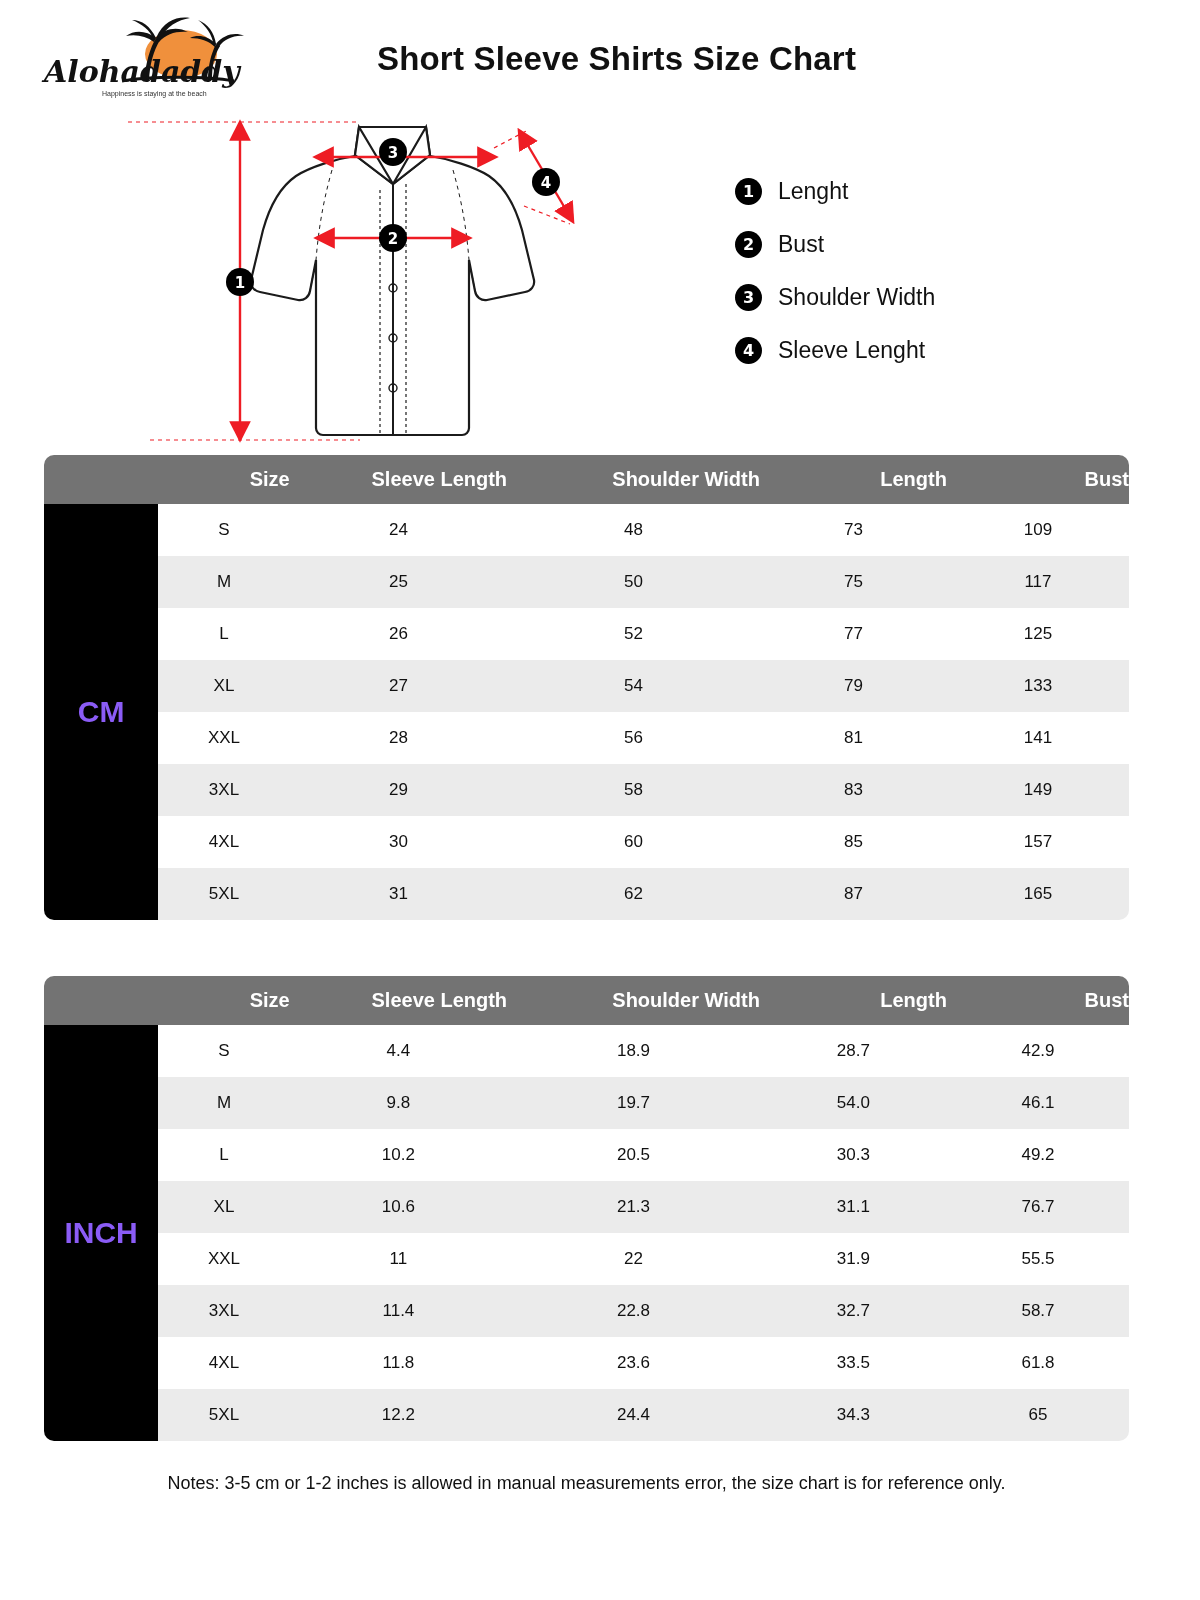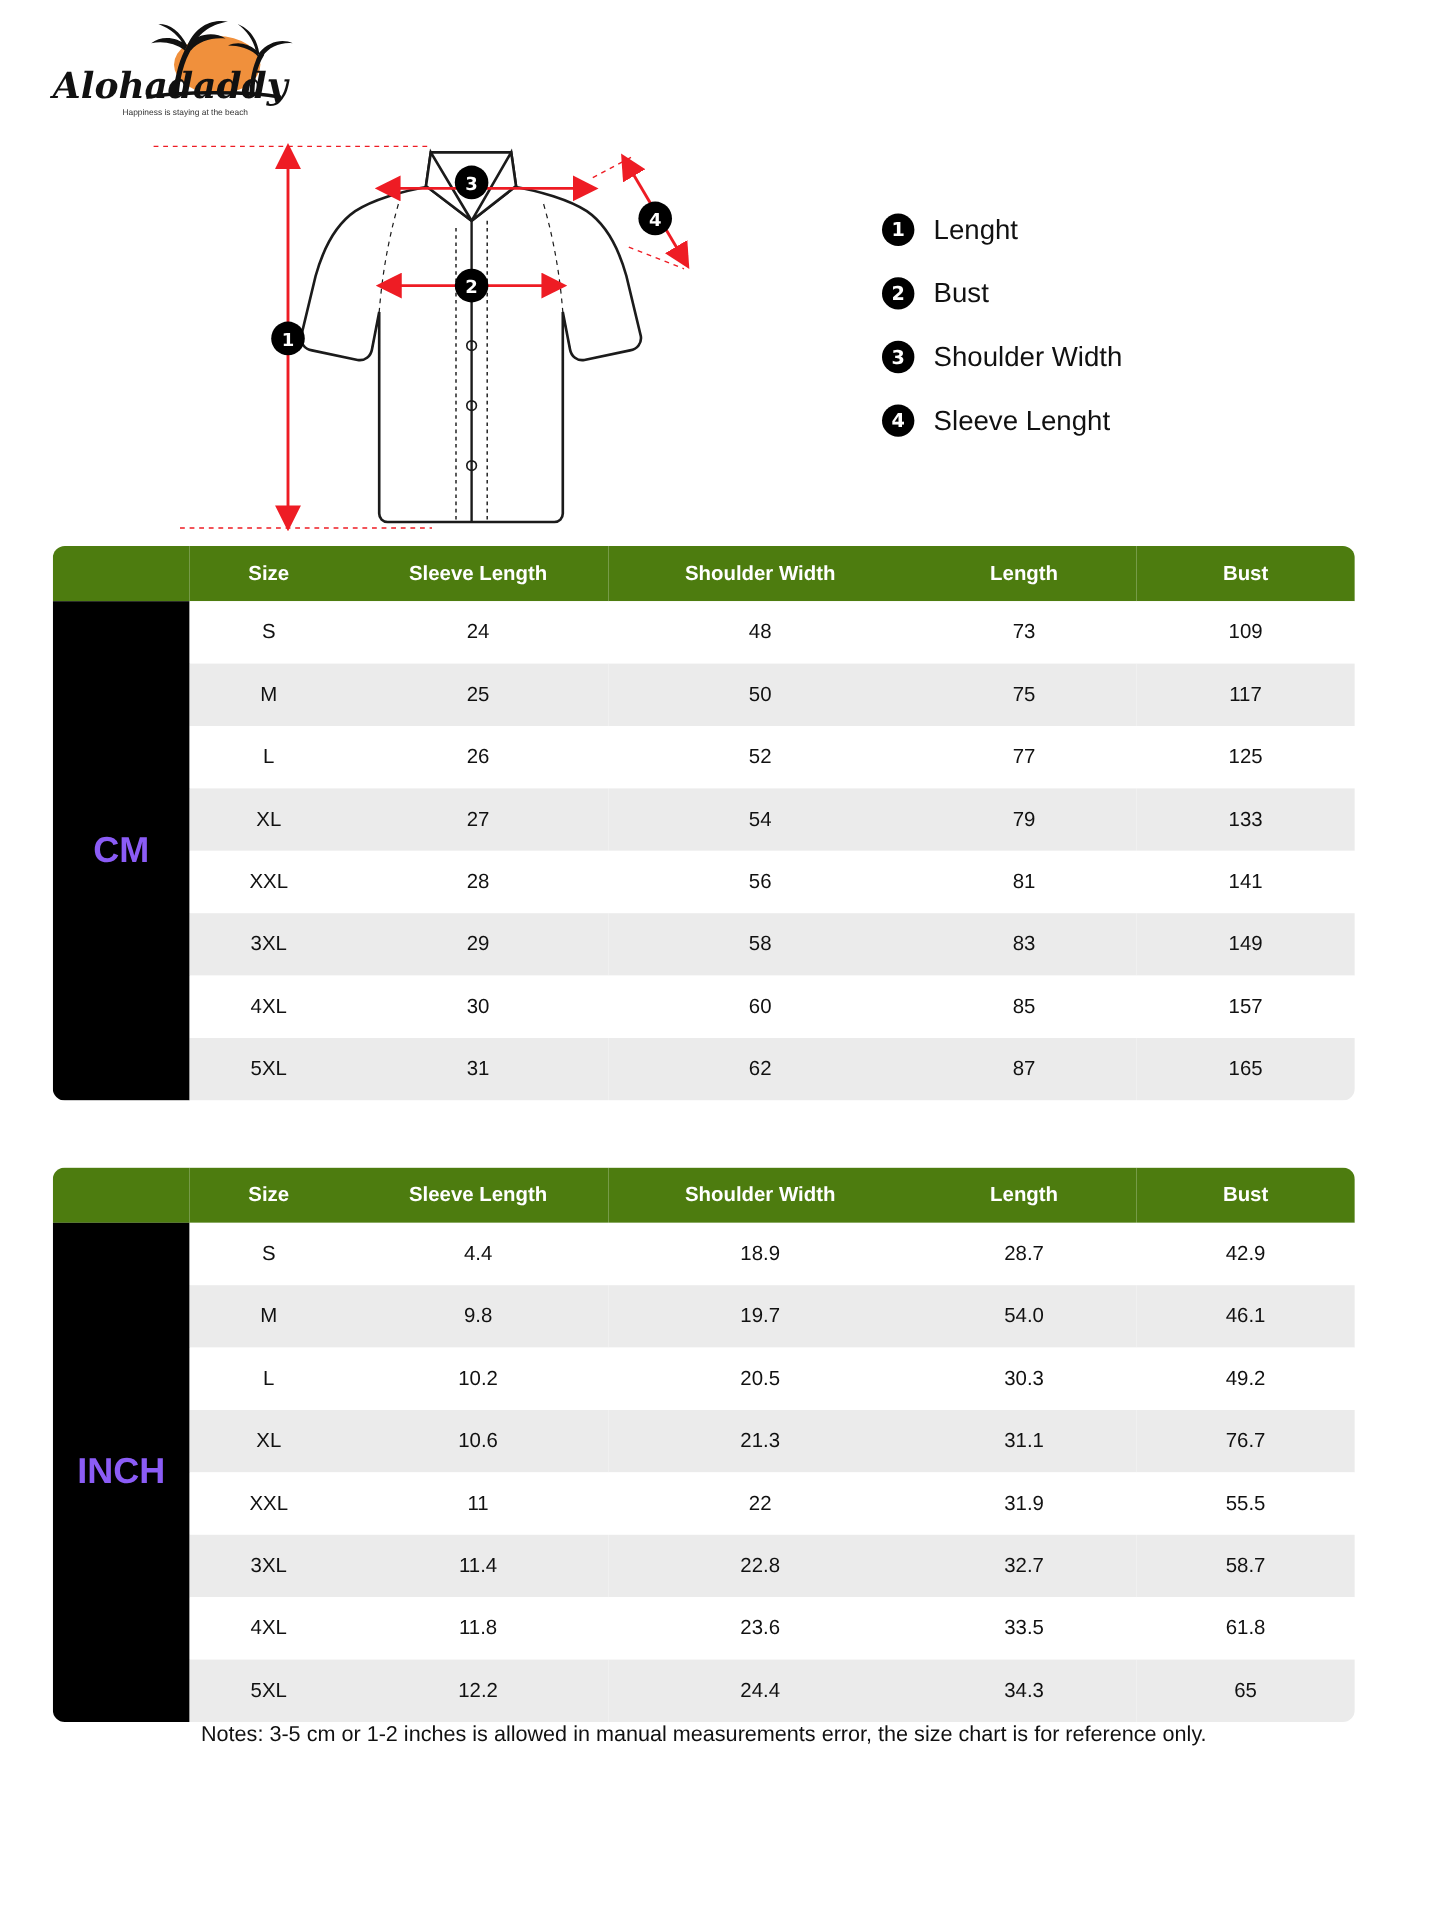--- a/index.html
+++ b/index.html
@@ -81,26 +81,26 @@
     border-radius: 10px;
     overflow: hidden;
     background: #ffffff;
   }
   table {
     border-collapse: collapse;
     width: 100%;
     table-layout: fixed;
   }
   thead th {
-    background: #4d7c0f;
+    background: #737373;
     color: #fff;
-    font-size: 17px;
+    font-size: 20px;
     font-weight: bold;
     padding: 13px 0;
-    text-align: center;
+    text-align: right;
   }
   thead th.unit-col { width: 113px; }
   thead th.size-col { width: 130px; }
   thead th.sleeve-col { width: 215px; }
   thead th.shoulder-col { width: 250px; }
   thead th.length-col { width: 185px; }
   thead th.bust-col { width: 180px; }
 
   tbody td {
     font-size: 17px;
@@ -117,20 +117,21 @@
     font-weight: bold;
     vertical-align: middle;
   }
   .table-block.first { margin-top: 0; }
   .spacer { height: 56px; }
 
   .notes {
     text-align: center;
     font-size: 18px;
     color: #111;
+    margin-top: 32px;
   }
 
   
   .table-block table { border-radius: 10px; }
 </style>
 </head>
 <body>
 
 <div class="page">
 
@@ -153,20 +154,21 @@
           <path d="M178 30 C186 20 198 18 206 22 C196 21 186 25 181 33 Z"></path>
           <path d="M178 30 C176 18 170 10 160 6 C168 12 174 20 176 32 Z"></path>
         </g>
 
         <path d="M84 67 C112 62 168 62 196 67" stroke="#111" stroke-width="3" fill="none"></path>
 
         <text x="6" y="68" font-family="DejaVu Serif, serif" font-size="30" font-style="italic" font-weight="bold" fill="#111">Alohadaddy</text>
         <text x="64" y="82" font-family="Liberation Sans, sans-serif" font-size="7" fill="#333">Happiness is staying at the beach</text>
       </svg>
     </div>
+    <div class="chart-title">Short Sleeve Shirts Size Chart</div>
   </div>
 
   <div class="diagram-area">
     <div class="shirt-svg">
       <svg width="560" height="345" viewBox="0 0 560 345" xmlns="http://www.w3.org/2000/svg">
         <defs>
           <marker id="ar" markerWidth="9" markerHeight="9" refX="7" refY="4.5" orient="auto">
             <path d="M0,0 L9,4.5 L0,9 z" fill="#ee1c24"></path>
           </marker>
           <marker id="arS" markerWidth="9" markerHeight="9" refX="2" refY="4.5" orient="auto">

